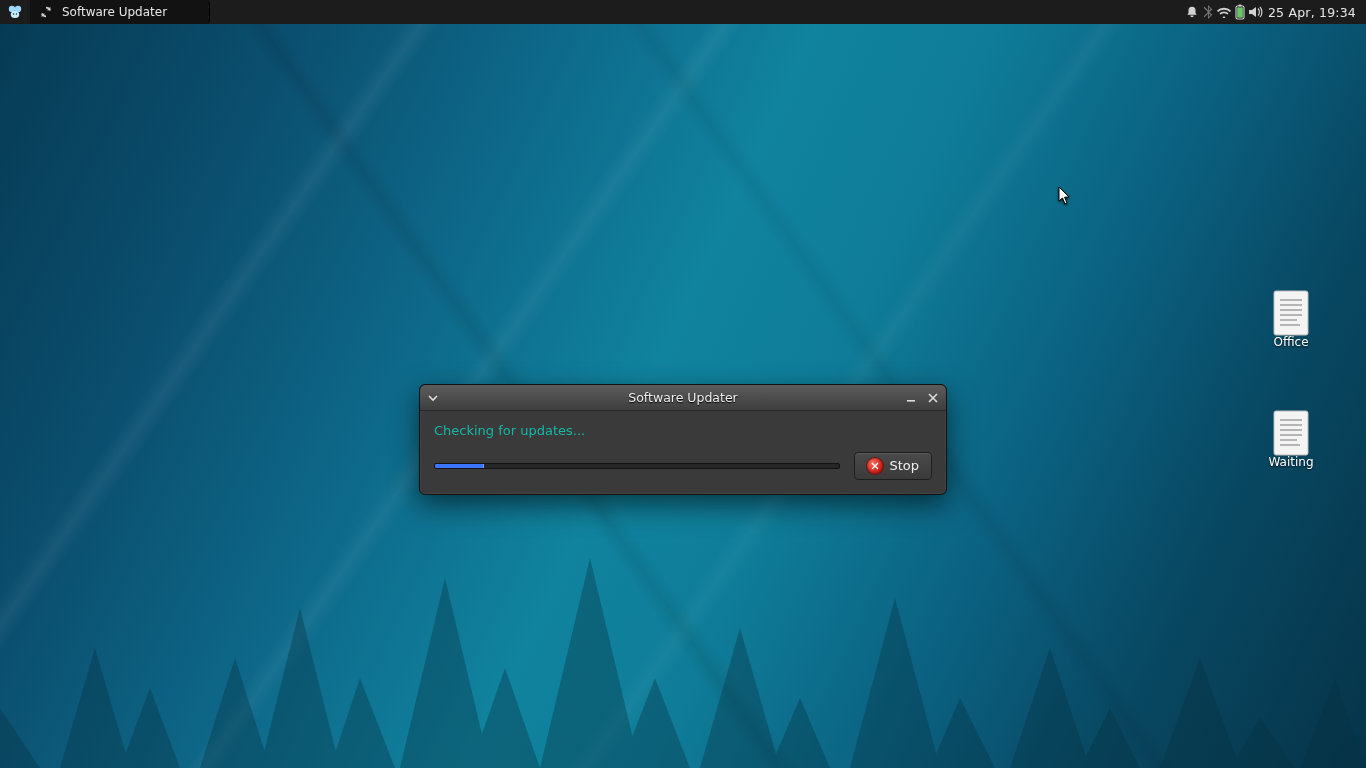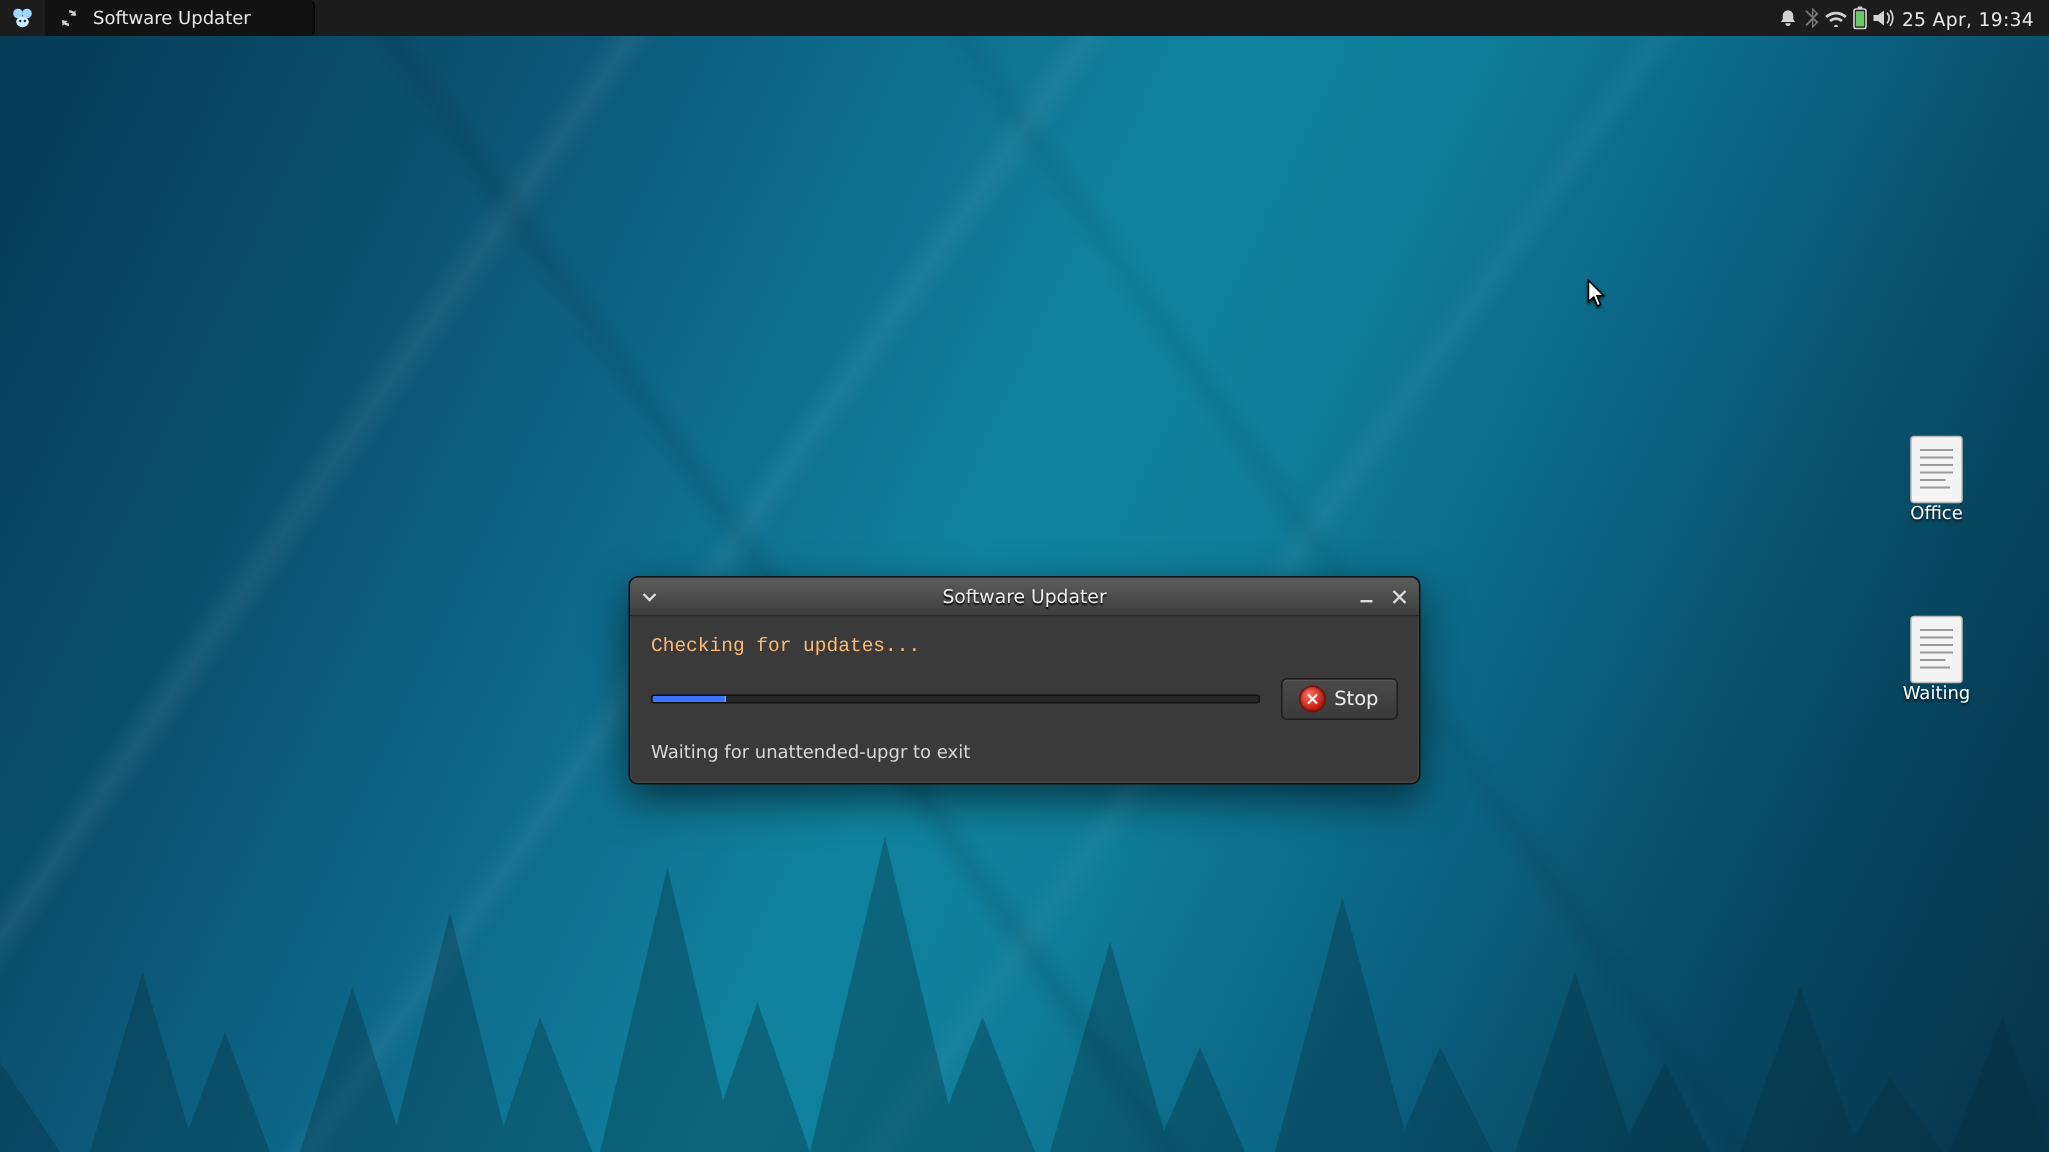--- a/index.html
+++ b/index.html
@@ -75,32 +75,32 @@
     height: 26px; display: flex; align-items: center;
     background: linear-gradient(#5c5c5c, #3e3e3e);
     border-bottom: 1px solid #2a2a2a; border-radius: 6px 6px 0 0;
     padding: 0 6px;
   }
   .titlebar .tb-left { width: 40px; display:flex; align-items:center;}
   .titlebar .tb-title { flex:1; text-align:center; font-size:12.5px; color:#eee; text-shadow:0 1px 1px #000;}
   .titlebar .tb-right { width: 40px; display:flex; justify-content:flex-end; gap:8px;}
   .tb-btn { width:14px; height:14px; display:inline-flex; align-items:center; justify-content:center; cursor:default;}
   .win-body { padding: 12px 14px 14px 14px; font-size: 13px; }
-  .status-row { margin-bottom: 14px; color:#fdba74;font-family:Liberation Mono, monospace;}
+  .status-row { margin-bottom: 14px; color:#14b8a6;}
   .progress-row { display:flex; align-items:center; gap:14px; }
   .progressbar {
     flex:1; height: 6px; background:#262626; border:1px solid #121212; border-radius:2px;
     position:relative; overflow:hidden;
   }
   .progressbar .fill {
     position:absolute; left:0; top:0; bottom:0; width:12%;
     background:#3a74ff; border-right:1px solid #6ea0ff;
   }
   .stop-btn {
-    display:flex; align-items:center; gap:6px;
+    display:flex; align-items:flex-start; gap:6px;
     background: linear-gradient(#4a4a4a,#3a3a3a);
     border:1px solid #1e1e1e; border-radius:4px;
     padding:5px 12px; font-size:13px; color:#eee;
     box-shadow: inset 0 1px 0 rgba(255,255,255,.08);
   }
   .stop-btn .x {
     width:16px; height:16px; border-radius:50%;
     background: radial-gradient(circle at 35% 30%, #ff6a5a, #c41c12 70%);
     display:inline-flex; align-items:center; justify-content:center;
     box-shadow: inset 0 0 2px rgba(0,0,0,.6), 0 0 0 1px #7a0f06;
@@ -264,21 +264,20 @@
         </div>
         <button class="stop-btn">
           <span class="x">
             <svg width="8" height="8" viewBox="0 0 8 8">
                 <path d="M1 1l6 6M7 1L1 7" stroke="#fff" stroke-width="1.4"></path>
               </svg>
           </span>
           <span>Stop</span>
         </button>
       </div>
-      <div class="detail-row">Waiting for unattended-upgr to exit</div>
     </div>
   </div>
 
 </div>
 
 <div class="cursor">
   <svg width="14" height="20" viewBox="0 0 14 20">
     <path d="M1 1 L1 15 L4.5 12 L7 18 L9 17 L6.6 11.2 L11 11 Z" fill="#fff" stroke="#000" stroke-width="1"></path>
   </svg>
 </div>

